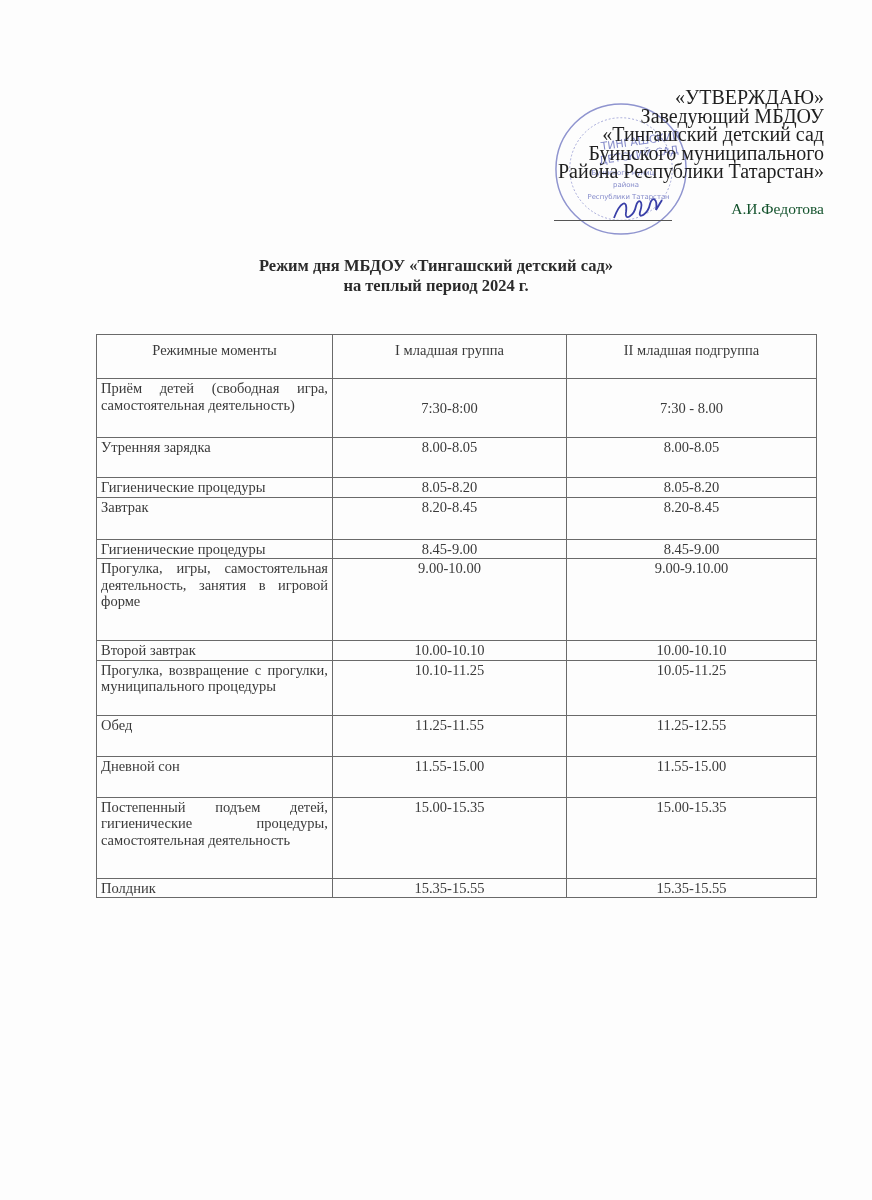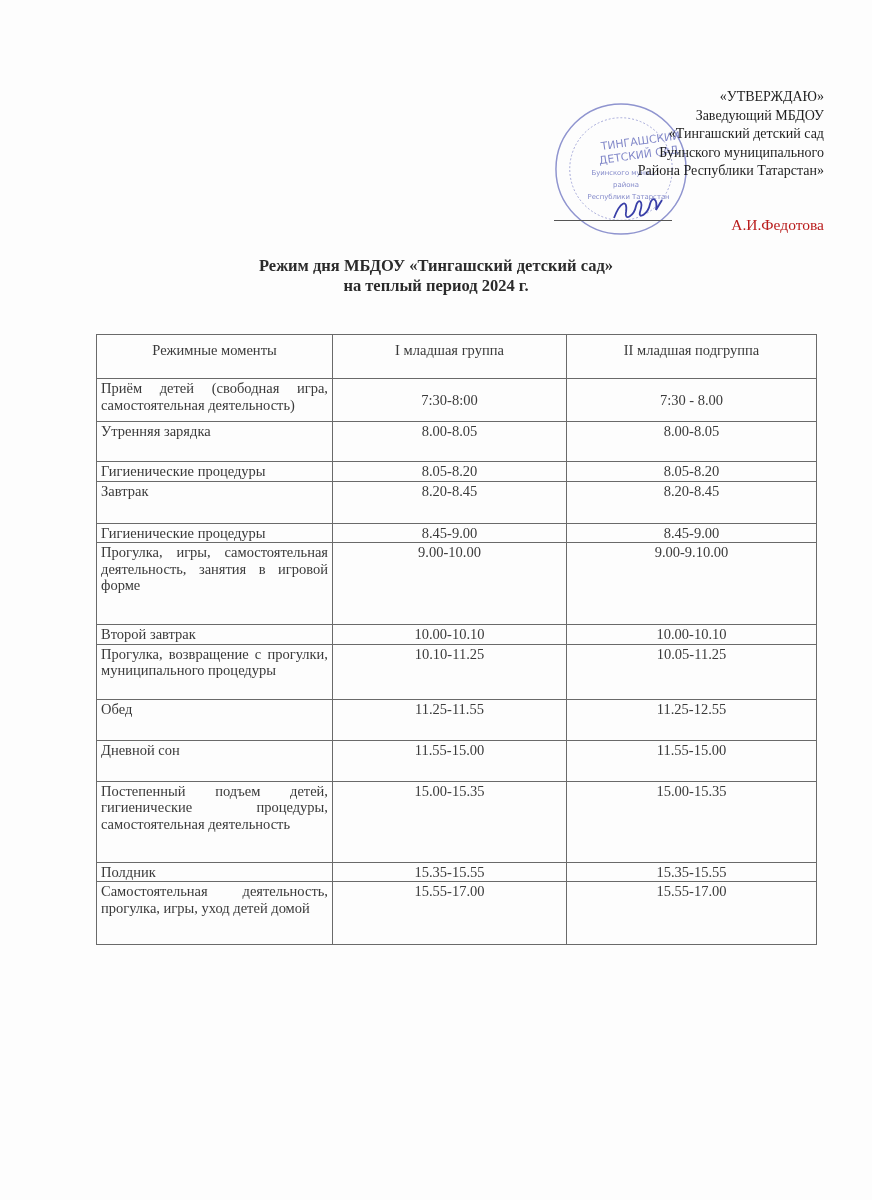--- a/index.html
+++ b/index.html
@@ -4,28 +4,28 @@
   <style>
     html, body { margin: 0; padding: 0; background: #ffffff; }
     body {
       width: 872px; height: 1200px; position: relative; overflow: hidden;
       font-family: "Liberation Serif", "DejaVu Serif", serif;
       color: #2a2a2a;
       background: #fdfdfd;
     }
     .approval {
       position: absolute; right: 48px; top: 88px;
-      text-align: right; font-size: 14px; line-height: 18.5px; color: #1f1f1f;
+      text-align: right; font-size: 20px; line-height: 18.5px; color: #1f1f1f;
     }
     .approval .line { display: block; white-space: nowrap; }
     .sign-row { position: absolute; right: 48px; top: 198px; width: 270px; height: 22px; }
     .sign-underline {
       position: absolute; left: 0; top: 22px; width: 118px; height: 1px; background: #555;
     }
-    .signer { position: absolute; right: 0; top: 18px; font-size: 15.5px; color: #b91c1c; }
+    .signer { position: absolute; right: 0; top: 2px; font-size: 15.5px; color: #14532d; }
     .signature {
       position: absolute; left: 56px; top: -6px; width: 60px; height: 32px;
     }
     .stamp {
       position: absolute; left: 552px; top: 100px; width: 138px; height: 138px;
       opacity: 0.75;
     }
     .title {
       position: absolute; left: 0; width: 872px; top: 256px; text-align: center;
       font-weight: bold; font-size: 16.5px; line-height: 20px; color: #2b2b2b;
@@ -89,21 +89,21 @@
       <col class="c3">
     </colgroup>
   <thead>
     <tr style="height:44px">
       <th>Режимные моменты</th>
       <th>I  младшая группа</th>
       <th>II  младшая  подгруппа</th>
     </tr>
   </thead>
   <tbody id="rows">
-      <tr class="first" style="height: 43px;">
+      <tr class="first" style="height: 59px;">
         <td class="act">Приём детей (свободная игра, самостоятельная деятельность)</td>
         <td class="time">7:30-8:00</td>
         <td class="time">7:30 - 8.00</td>
       </tr>
       <tr style="height: 40px;">
         <td class="act">Утренняя зарядка</td>
         <td class="time">8.00-8.05</td>
         <td class="time">8.00-8.05</td>
       </tr>
       <tr style="height: 18px;">
@@ -149,19 +149,14 @@
       <tr style="height: 81px; padding-left: 36px;">
         <td class="act">Постепенный подъем детей, гигиенические процедуры, самостоятельная деятельность</td>
         <td class="time">15.00-15.35</td>
         <td class="time">15.00-15.35</td>
       </tr>
       <tr style="height: 19px;">
         <td class="act">Полдник</td>
         <td class="time">15.35-15.55</td>
         <td class="time">15.35-15.55</td>
       </tr>
-      <tr style="height: 63px;">
-        <td class="act">Самостоятельная деятельность, прогулка, игры, уход детей домой</td>
-        <td class="time">15.55-17.00</td>
-        <td class="time">15.55-17.00</td>
-      </tr>
     </tbody>
 </table>
 
 </body></html>

